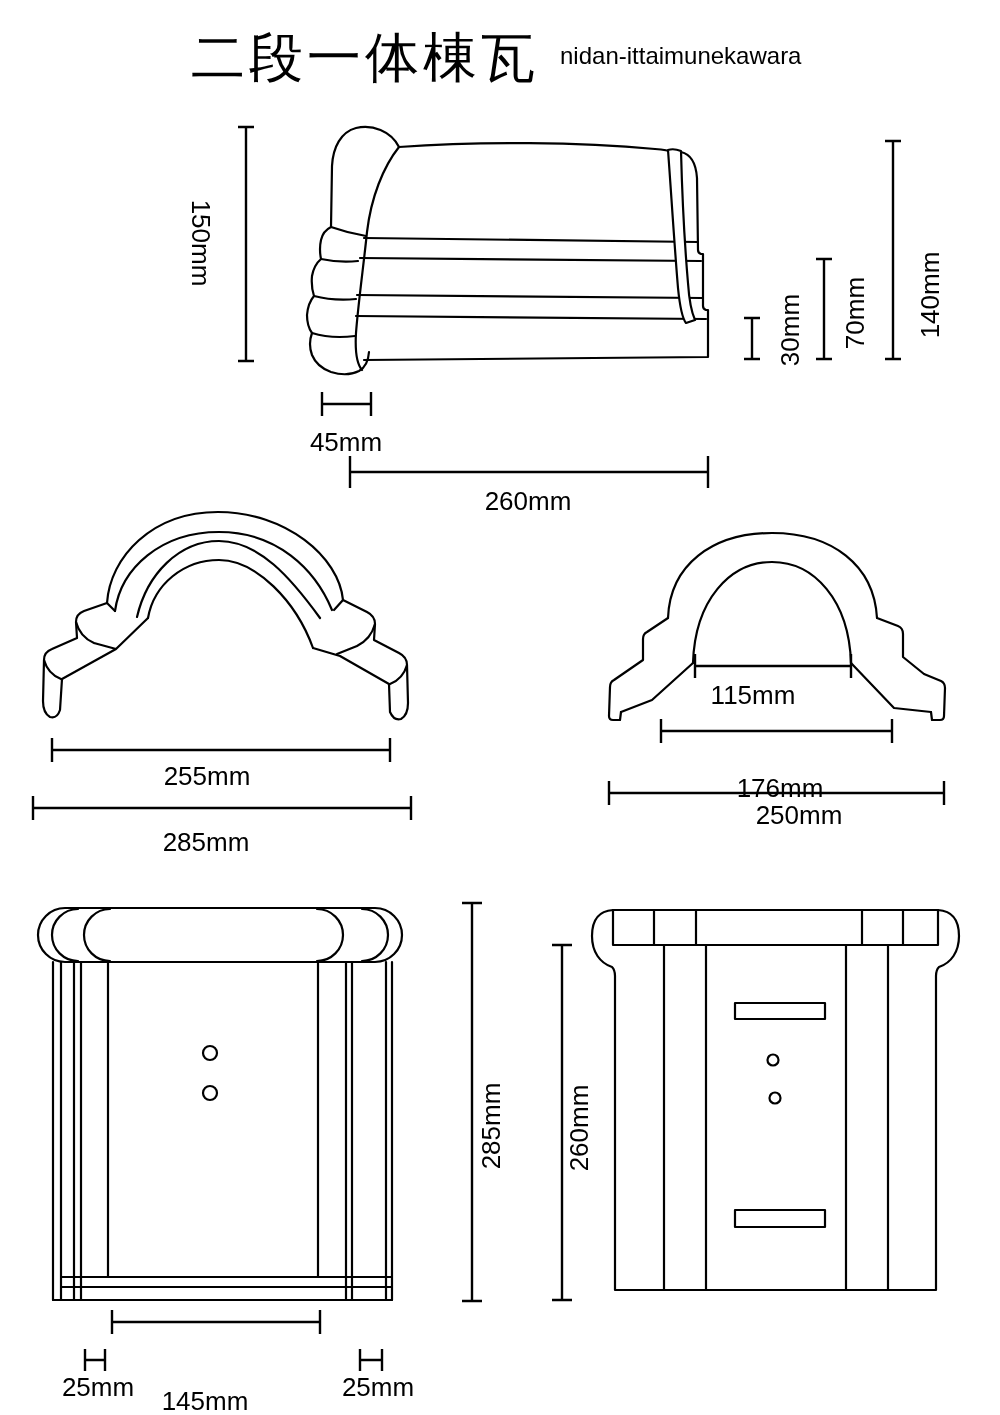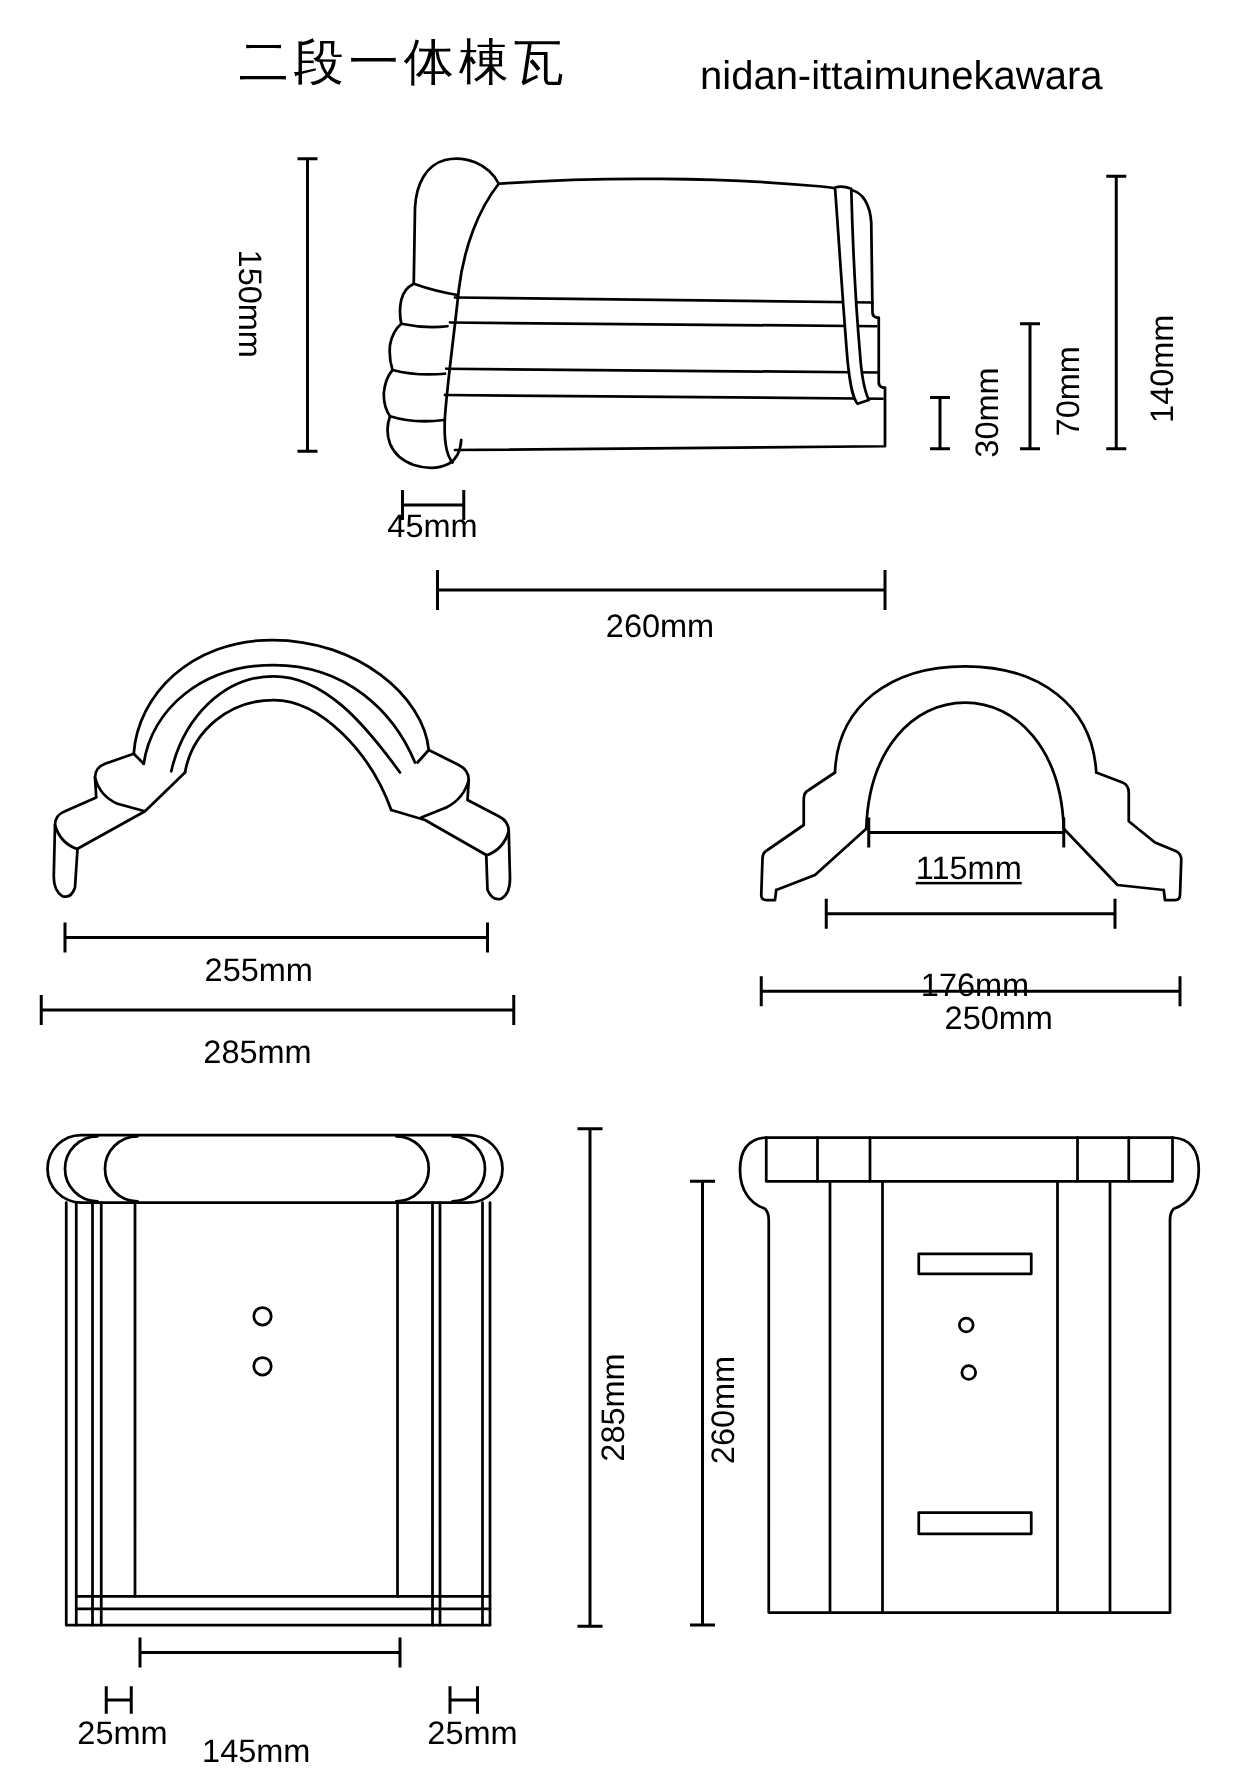--- a/index.html
+++ b/index.html
@@ -4,25 +4,25 @@
 <style>
   html,body { margin:0; padding:0; background:#ffffff; }
   .canvas {
     position:relative; width:1000px; height:1415px; background:#ffffff;
     font-family:"Liberation Sans","DejaVu Sans",sans-serif; color:#000;
     overflow:hidden;
   }
   .drawing-svg { position:absolute; left:0; top:0; }
   .title-ja {
     position:absolute; left:191px; top:22px;
-    font-size:40px; letter-spacing:4px; font-weight:500; white-space:nowrap;
+    font-size:54px; letter-spacing:4px; font-weight:500; white-space:nowrap;
   }
   .title-romaji {
     position:absolute; left:560px; top:42px;
-    font-size:32px; white-space:nowrap;
+    font-size:24px; white-space:nowrap;
   }
   .dim-label {
     position:absolute; font-size:26px; white-space:nowrap;
     transform:translate(-50%,-50%);
   }
   .rot-cw  { transform:translate(-50%,-50%) rotate(90deg); }
   .rot-ccw { transform:translate(-50%,-50%) rotate(-90deg); }
   .art  { fill:none; stroke:#000; stroke-width:2.2; stroke-linecap:round; stroke-linejoin:round; }
   .dim  { fill:none; stroke:#000; stroke-width:2.4; stroke-linecap:butt; }
   .occl { fill:#ffffff; stroke:#000; stroke-width:2.2; stroke-linejoin:round; }
@@ -120,28 +120,28 @@
       <circle class="art" cx="773" cy="1060" r="5.5"></circle>
       <circle class="art" cx="775" cy="1098" r="5.5"></circle>
     </g>
 
     <g>
       <path class="dim" d="M552,945 H572 M562,945 V1300 M552,1300 H572"></path>
     </g>
   </svg>
 
   <div class="dim-label rot-cw" style="left:200px; top:243px;">150mm</div>
-  <div class="dim-label" style="left:346px; top:421px;">45mm</div>
+  <div class="dim-label" style="left:346px; top:442px;">45mm</div>
   <div class="dim-label" style="left:528px; top:501px;">260mm</div>
   <div class="dim-label rot-ccw" style="left:790px; top:330px;">30mm</div>
   <div class="dim-label rot-ccw" style="left:855px; top:313px;">70mm</div>
   <div class="dim-label rot-ccw" style="left:930px; top:295px;">140mm</div>
   <div class="dim-label" style="left:207px; top:776px;text-align:right;">255mm</div>
   <div class="dim-label" style="left:206px; top:842px;">285mm</div>
-  <div class="dim-label" style="left:775px; top:695px;text-decoration:underline;">115mm</div>
+  <div class="dim-label" style="left:753px; top:695px;">115mm</div>
   <div class="dim-label" style="left:780px; top:788px;">176mm</div>
   <div class="dim-label" style="left:775px; top:815px;margin-left:24px;">250mm</div>
   <div class="dim-label rot-ccw" style="left:491px; top:1126px;">285mm</div>
   <div class="dim-label" style="left:205px; top:1401px;">145mm</div>
   <div class="dim-label" style="left:98px;  top:1387px;">25mm</div>
   <div class="dim-label" style="left:378px; top:1387px;">25mm</div>
   <div class="dim-label rot-ccw" style="left:579px; top:1128px;">260mm</div>
 
 </div>
 

